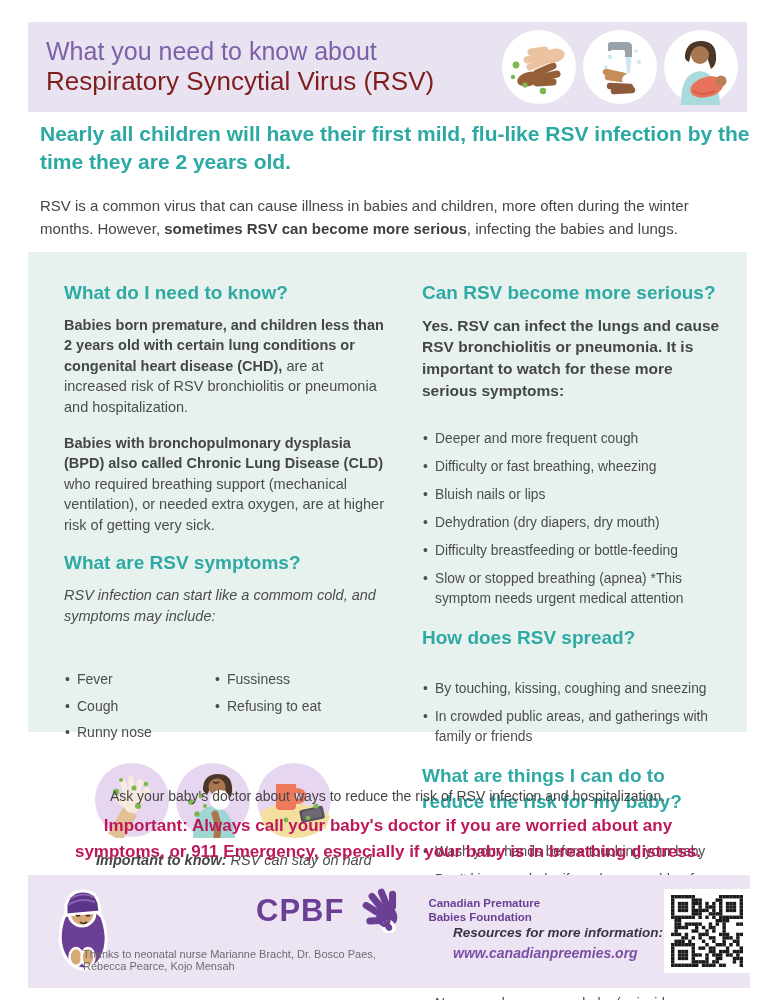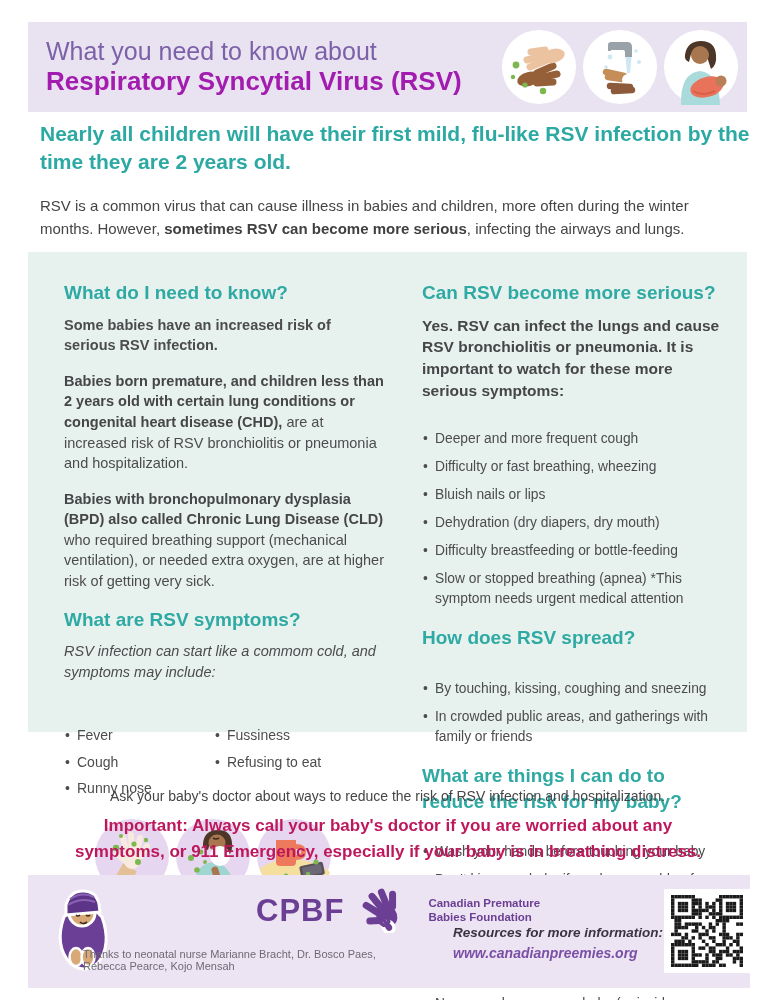--- a/index.html
+++ b/index.html
@@ -9,21 +9,21 @@
     font-family:"Liberation Sans", sans-serif; color:#4a4a4c;
     overflow:hidden;
   }
   
   .header {
     position:absolute; left:28px; top:22px; width:719px; height:90px;
     background:#e9e2f1; display:flex; align-items:center;
     justify-content:space-between; padding:0 8px 0 18px;
   }
   .title-line1 { font-size:25px; font-weight:400; color:#7c60a8; line-height:1.22; }
-  .title-line2 { font-size:26px; font-weight:700; color:#a21caf; line-height:1.22; }
+  .title-line2 { font-size:26px; font-weight:400; color:#7f1d1d; line-height:1.22; }
   .header-icons { display:flex; gap:5px; align-items:center; }
   .header-icons svg { display:block; }
   
   .tagline {
     position:absolute; left:40px; top:120px; width:712px;
     font-size:21px; font-weight:700; color:#2ba9a2; line-height:1.33;
   }
   
   .intro {
     position:absolute; left:40px; top:194px; width:702px;
@@ -152,27 +152,26 @@
         <ellipse cx="44" cy="58" rx="17" ry="10" transform="rotate(-16 44 58)" fill="#e8735a"></ellipse>
         <circle cx="58" cy="52" r="5.5" fill="#b97f57"></circle>
         <path d="M30 62 q10 6 22 0" stroke="#d95f46" stroke-width="2" fill="none"></path>
       </svg>
     </span>
   </div>
 </div>
 
 <div class="tagline">Nearly all children will have their first mild, flu-like RSV infection by the time they are 2 years old.</div>
 
-<p class="intro"><span>RSV is a common virus that can cause illness in babies and children, more often during the winter months. However, </span><b>sometimes RSV can become more serious</b><span>, infecting the airways and lungs.</span></p>
+<p class="intro"><span>RSV is a common virus that can cause illness in babies and children, more often during the winter months. However, </span><b>sometimes RSV can become more serious</b><span>, infecting the babies and lungs.</span></p>
 
 <div class="panel">
 
   <div class="col-left">
     <div class="sec-h">What do I need to know?</div>
-    <p class="lead">Some babies have an increased risk of serious RSV infection.</p>
     <p><b>Babies born premature, and children less than 2 years old with certain lung conditions or congenital heart disease (CHD),</b><span> are at increased risk of RSV bronchiolitis or pneumonia and hospitalization.</span></p>
     <p><b>Babies with bronchopulmonary dysplasia (BPD) also called Chronic Lung Disease (CLD)</b><span> who required breathing support (mechanical ventilation), or needed extra oxygen, are at higher risk of getting very sick.</span></p>
 
     <div class="sec-h">What are RSV symptoms?</div>
     <p class="sym-intro">RSV infection can start like a commom cold, and symptoms may include:</p>
     <div class="sym-cols">
       <ul class="bullets">
           <li>Fever</li>
           <li>Cough</li>
           <li>Runny nose</li>

